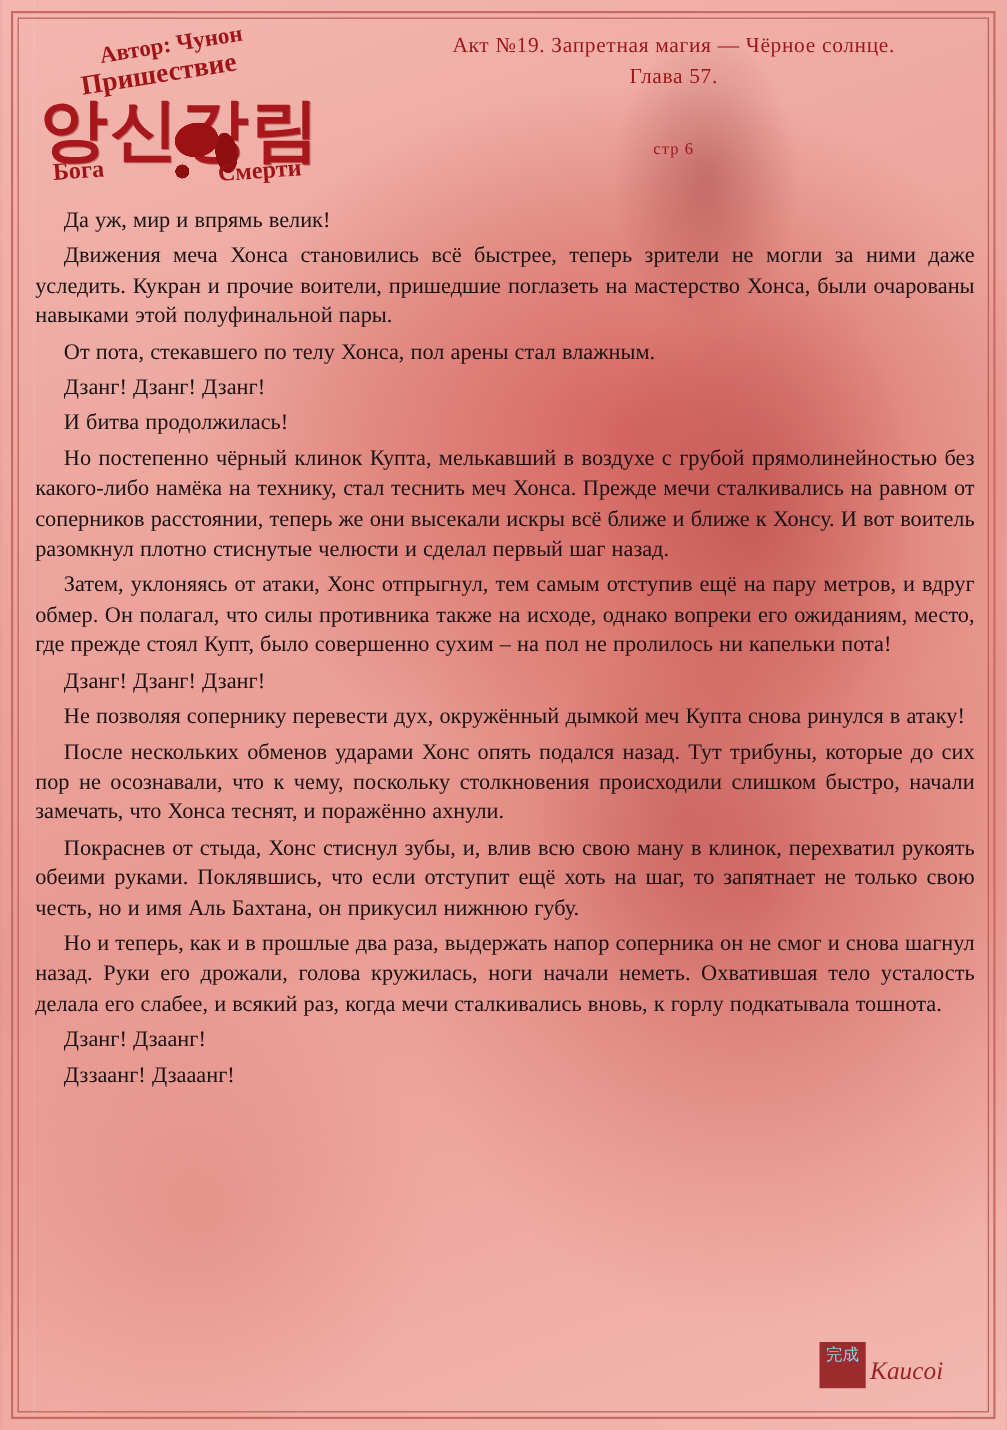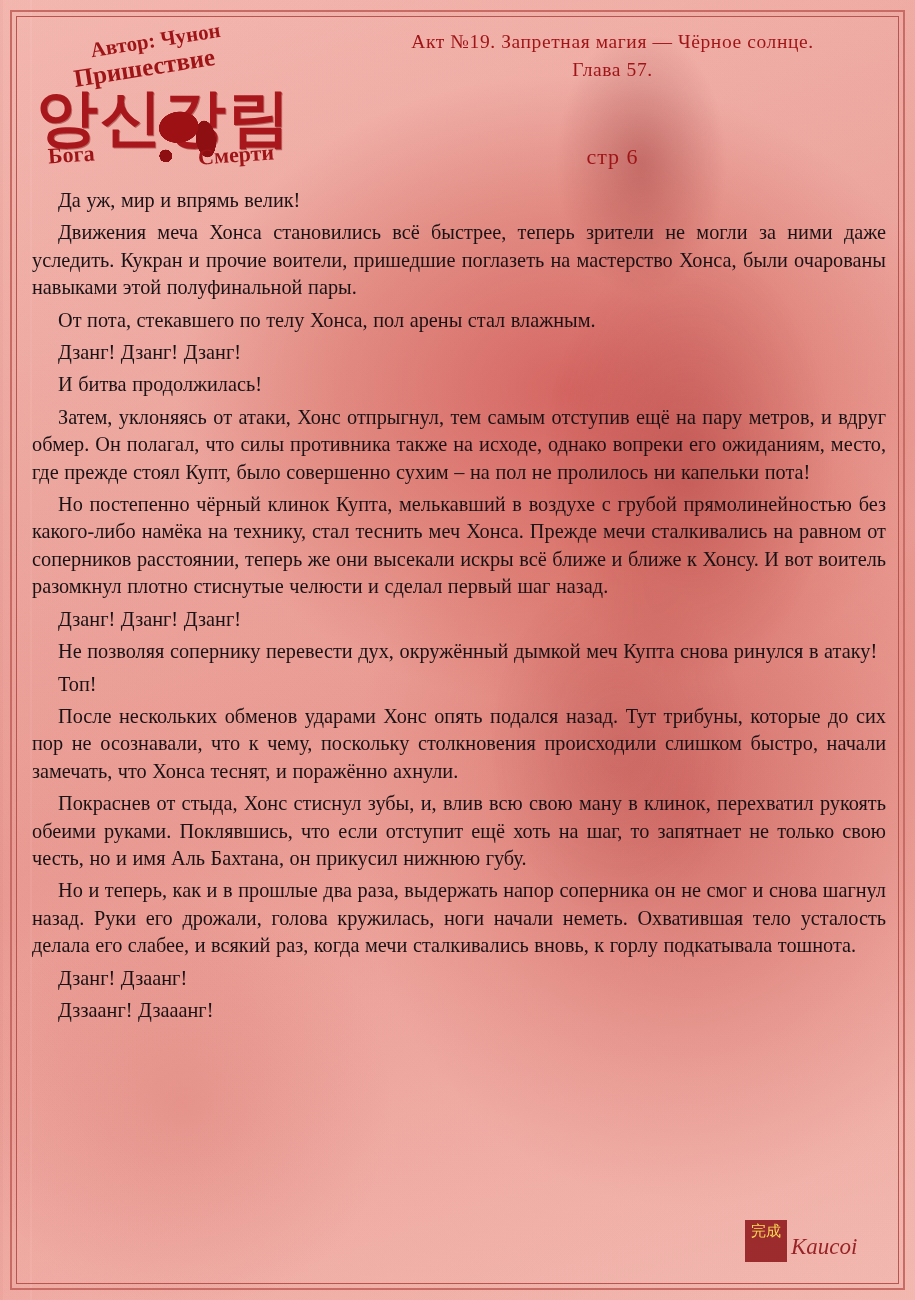--- a/index.html
+++ b/index.html
@@ -150,25 +150,25 @@
     text-align: center;
     color: #9e1417;
     font-size: 19.5px;
     line-height: 1.42;
     letter-spacing: 0.6px;
   }
   .header div { white-space: nowrap; }
   .page-num {
     position: absolute;
     left: 340px;
-    top: 144px;
+    top: 128px;
     width: 545px;
     text-align: center;
     color: #9e1417;
-    font-size: 22px;
+    font-size: 15px;
     letter-spacing: 1px;
   }
 
   
   .content {
     position: absolute;
     left: 32px;
     top: 182px;
     width: 854px;
   }
@@ -194,21 +194,21 @@
     width: 150px;
     height: 60px;
   }
   .wm-seal {
     position: absolute;
     left: 10px;
     top: 2px;
     width: 42px;
     height: 42px;
     background: #8e1418;
-    color: #fde047;
+    color: #7dd3fc;
     font-family: "DejaVu Sans", sans-serif;
     font-size: 15px;
     line-height: 19px;
     text-align: center;
     padding-top: 2px;
     box-sizing: border-box;
     opacity: 0.85;
   }
   .wm-text {
     position: absolute;
@@ -243,25 +243,24 @@
     <div>Глава 57.</div>
   </div>
   <div class="page-num">стр 6</div>
 
   <div class="content">
     <p>Да уж, мир и впрямь велик!</p>
     <p>Движения меча Хонса становились всё быстрее, теперь зрители не могли за ними даже уследить. Кукран и прочие воители, пришедшие поглазеть на мастерство Хонса, были очарованы навыками этой полуфинальной пары.</p>
     <p>От пота, стекавшего по телу Хонса, пол арены стал влажным.</p>
     <p>Дзанг! Дзанг! Дзанг!</p>
     <p>И битва продолжилась!</p>
+    <p>Но постепенно чёрный клинок Купта, мелькавший в воздухе с грубой прямолинейностью без какого-либо намёка на технику, стал теснить меч Хонса. Прежде мечи сталкивались на равном от соперников расстоянии, теперь же они высекали искры всё ближе и ближе к Хонсу. И вот воитель разомкнул плотно стиснутые челюсти и сделал первый шаг назад.</p>
     <p>Затем, уклоняясь от атаки, Хонс отпрыгнул, тем самым отступив ещё на пару метров, и вдруг обмер. Он полагал, что силы противника также на исходе, однако вопреки его ожиданиям, место, где прежде стоял Купт, было совершенно сухим – на пол не пролилось ни капельки пота!</p>
-    <p>Но постепенно чёрный клинок Купта, мелькавший в воздухе с грубой прямолинейностью без какого-либо намёка на технику, стал теснить меч Хонса. Прежде мечи сталкивались на равном от соперников расстоянии, теперь же они высекали искры всё ближе и ближе к Хонсу. И вот воитель разомкнул плотно стиснутые челюсти и сделал первый шаг назад.</p>
     <p>Дзанг! Дзанг! Дзанг!</p>
     <p>Не позволяя сопернику перевести дух, окружённый дымкой меч Купта снова ринулся в атаку!</p>
-    <p>Топ!</p>
     <p>После нескольких обменов ударами Хонс опять подался назад. Тут трибуны, которые до сих пор не осознавали, что к чему, поскольку столкновения происходили слишком быстро, начали замечать, что Хонса теснят, и поражённо ахнули.</p>
     <p>Покраснев от стыда, Хонс стиснул зубы, и, влив всю свою ману в клинок, перехватил рукоять обеими руками. Поклявшись, что если отступит ещё хоть на шаг, то запятнает не только свою честь, но и имя Аль Бахтана, он прикусил нижнюю губу.</p>
     <p>Но и теперь, как и в прошлые два раза, выдержать напор соперника он не смог и снова шагнул назад. Руки его дрожали, голова кружилась, ноги начали неметь. Охватившая тело усталость делала его слабее, и всякий раз, когда мечи сталкивались вновь, к горлу подкатывала тошнота.</p>
     <p>Дзанг! Дзаанг!</p>
     <p class="last">Дззаанг! Дзааанг!</p>
   </div>
 
   <div class="watermark">
     <div class="wm-seal">完成</div>
     <div class="wm-text">Kaucoi</div>

